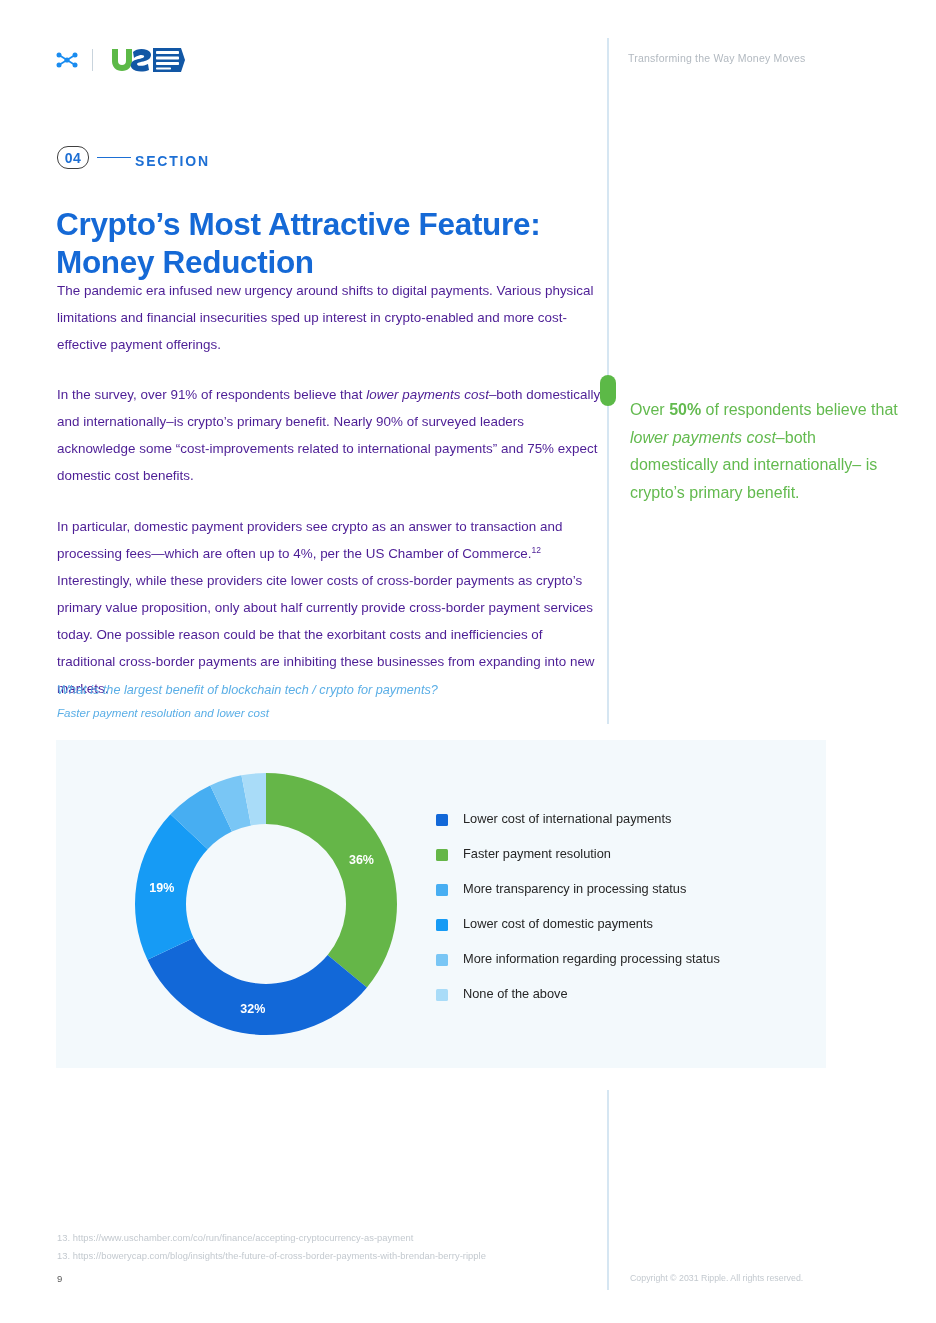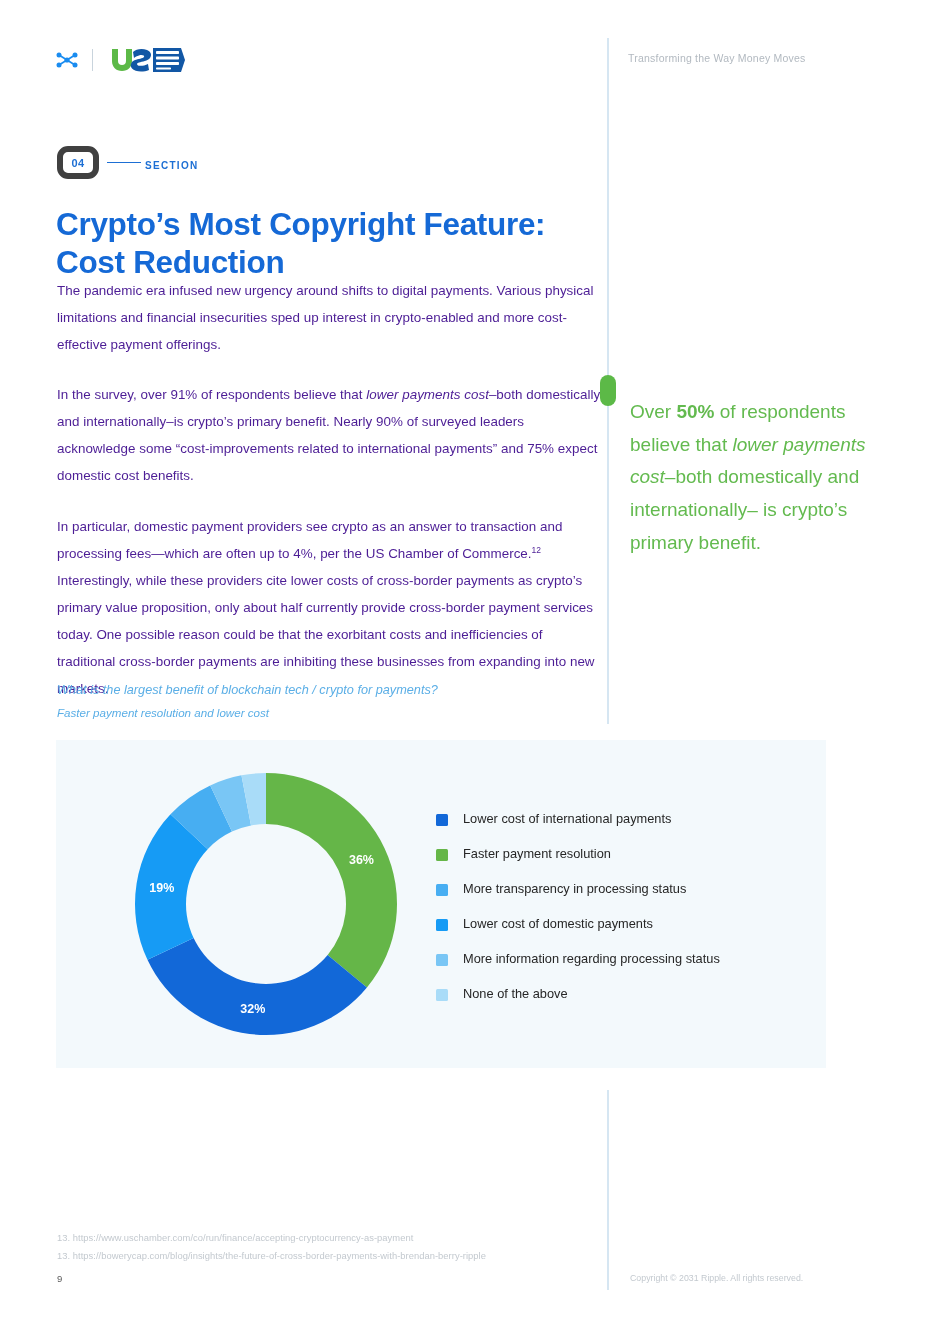--- a/index.html
+++ b/index.html
@@ -55,38 +55,38 @@
 
   
   .section-eyebrow {
     position: absolute;
     left: 57px; top: 146px;
     display: flex;
     align-items: center;
   }
   .section-num {
     width: 30px; height: 21px;
-    border: 6px solid #404040;
+    border: 1px solid #404040;
     border-radius: 11px;
     color: #1d6fd4;
-    font-size: 11px;
+    font-size: 14px;
     font-weight: 600;
     letter-spacing: .04em;
     display: flex;
     align-items: center;
     justify-content: center;
   }
   .section-rule {
     width: 34px; height: 1.5px;
     background: #1d6fd4;
     margin: 0 4px 0 8px;
   }
   .section-label {
     color: #1d6fd4;
-    font-size: 10px;
+    font-size: 14px;
     font-weight: 700;
     letter-spacing: .13em;
     margin-top: 6px;
   }
 
   
   .headline {
     position: absolute;
     left: 56px; top: 185px;
     width: 560px;
@@ -132,21 +132,21 @@
     left: 600px; top: 375px;
     width: 16px; height: 31px;
     border-radius: 8px;
     background: #5cb947;
   }
   .pullquote {
     position: absolute;
     left: 630px; top: 396px;
     width: 278px;
     color: #63ba4f;
-    font-size: 19px;
+    font-size: 16px;
     line-height: 1.72;
   }
   .pullquote b { font-weight: 700; }
   .pullquote em { font-style: italic; }
 
   
   .chart-panel {
     position: absolute;
     left: 56px; top: 740px;
     width: 770px; height: 328px;
@@ -246,21 +246,21 @@
 
 <div class="vrule vrule-top"></div>
 <div class="vrule vrule-bottom"></div>
 
 <div class="section-eyebrow">
   <div class="section-num">04</div>
   <div class="section-rule"></div>
   <div class="section-label">SECTION</div>
 </div>
 
-<h1 class="headline">Crypto’s Most Copyright Feature: Cost Reduction</h1>
+<h1 class="headline">Crypto’s Most Attractive Feature: Money Reduction</h1>
 
 <div class="body-col">
   <p class="para">The pandemic era infused new urgency around shifts to digital payments. Various physical limitations and financial insecurities sped up interest in crypto-enabled and more cost-effective payment offerings.</p>
   <p class="para"><span>In the survey, over 91% of respondents believe that </span><em>lower payments cost</em><span>–both domestically and internationally–is crypto’s primary benefit. Nearly 90% of surveyed leaders acknowledge some “cost-improvements related to international payments” and 75% expect domestic cost benefits.</span></p>
   <p class="para"><span>In particular, domestic payment providers see crypto as an answer to transaction and processing fees—which are often up to 4%, per the US Chamber of Commerce.</span><sup>12</sup><span> Interestingly, while these providers cite lower costs of cross-border payments as crypto’s primary value proposition, only about half currently provide cross-border payment services today. One possible reason could be that the exorbitant costs and inefficiencies of traditional cross-border payments are inhibiting these businesses from expanding into new markets.</span></p>
 </div>
 
 <div class="chart-question">
   <span class="q">What is the largest benefit of blockchain tech / crypto for payments?</span>
   <span class="a">Faster payment resolution and lower cost</span>

